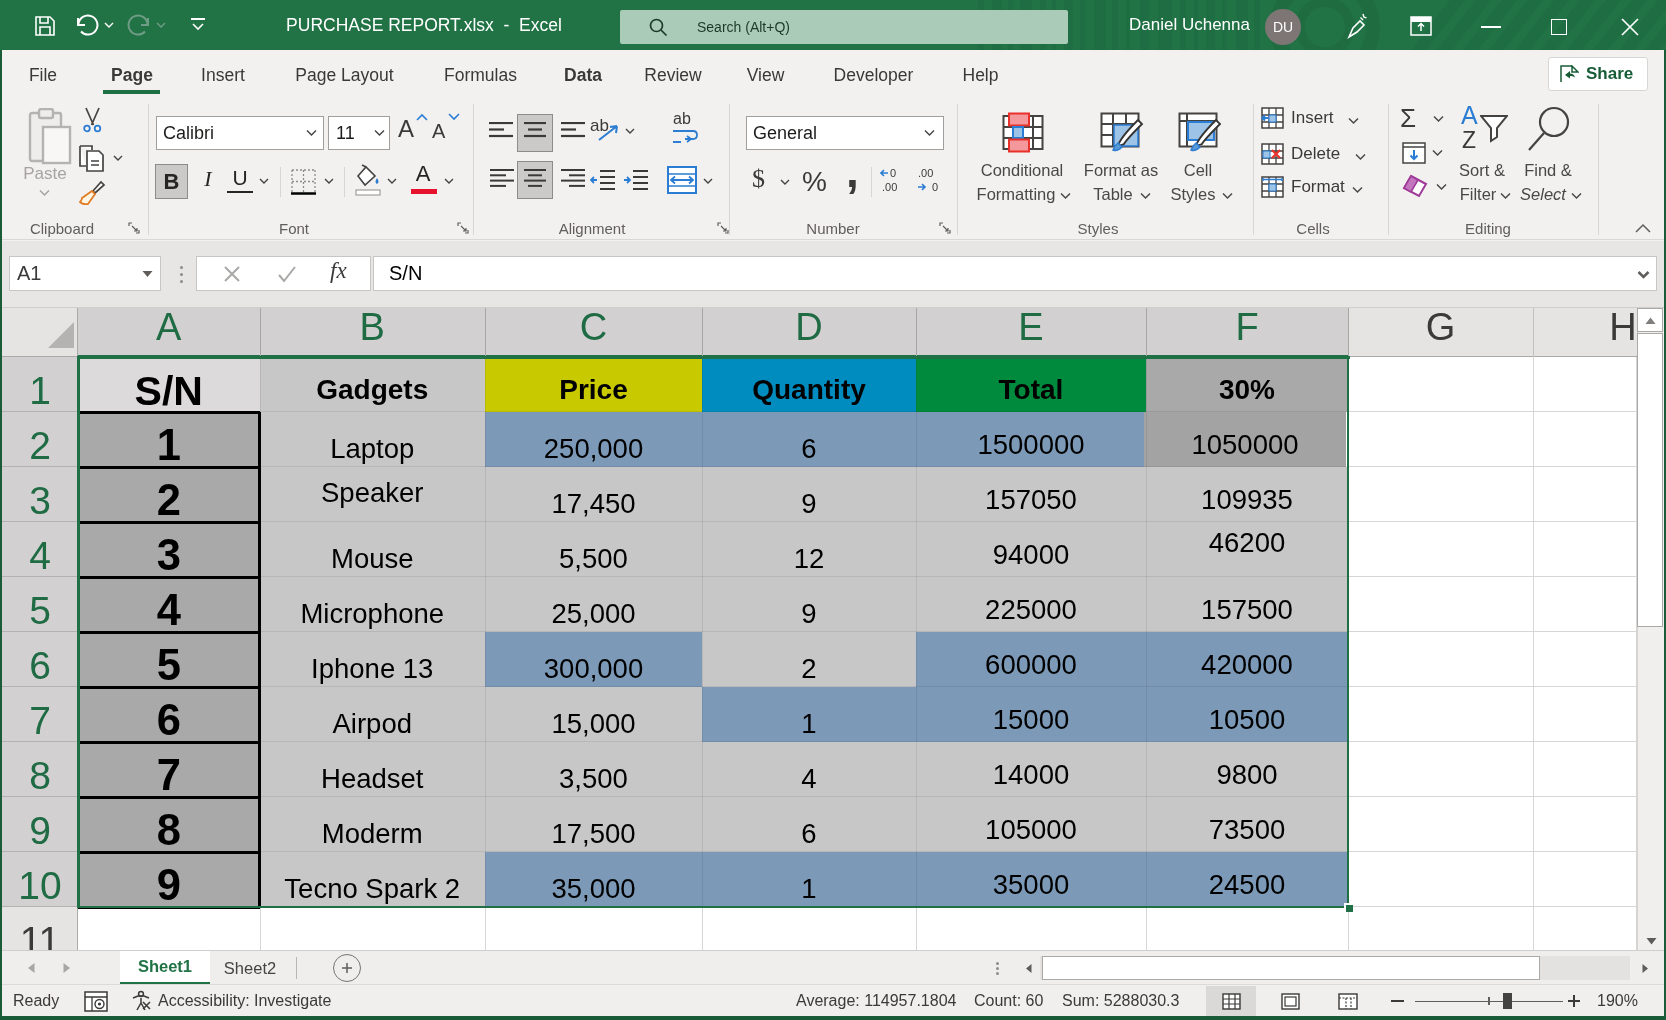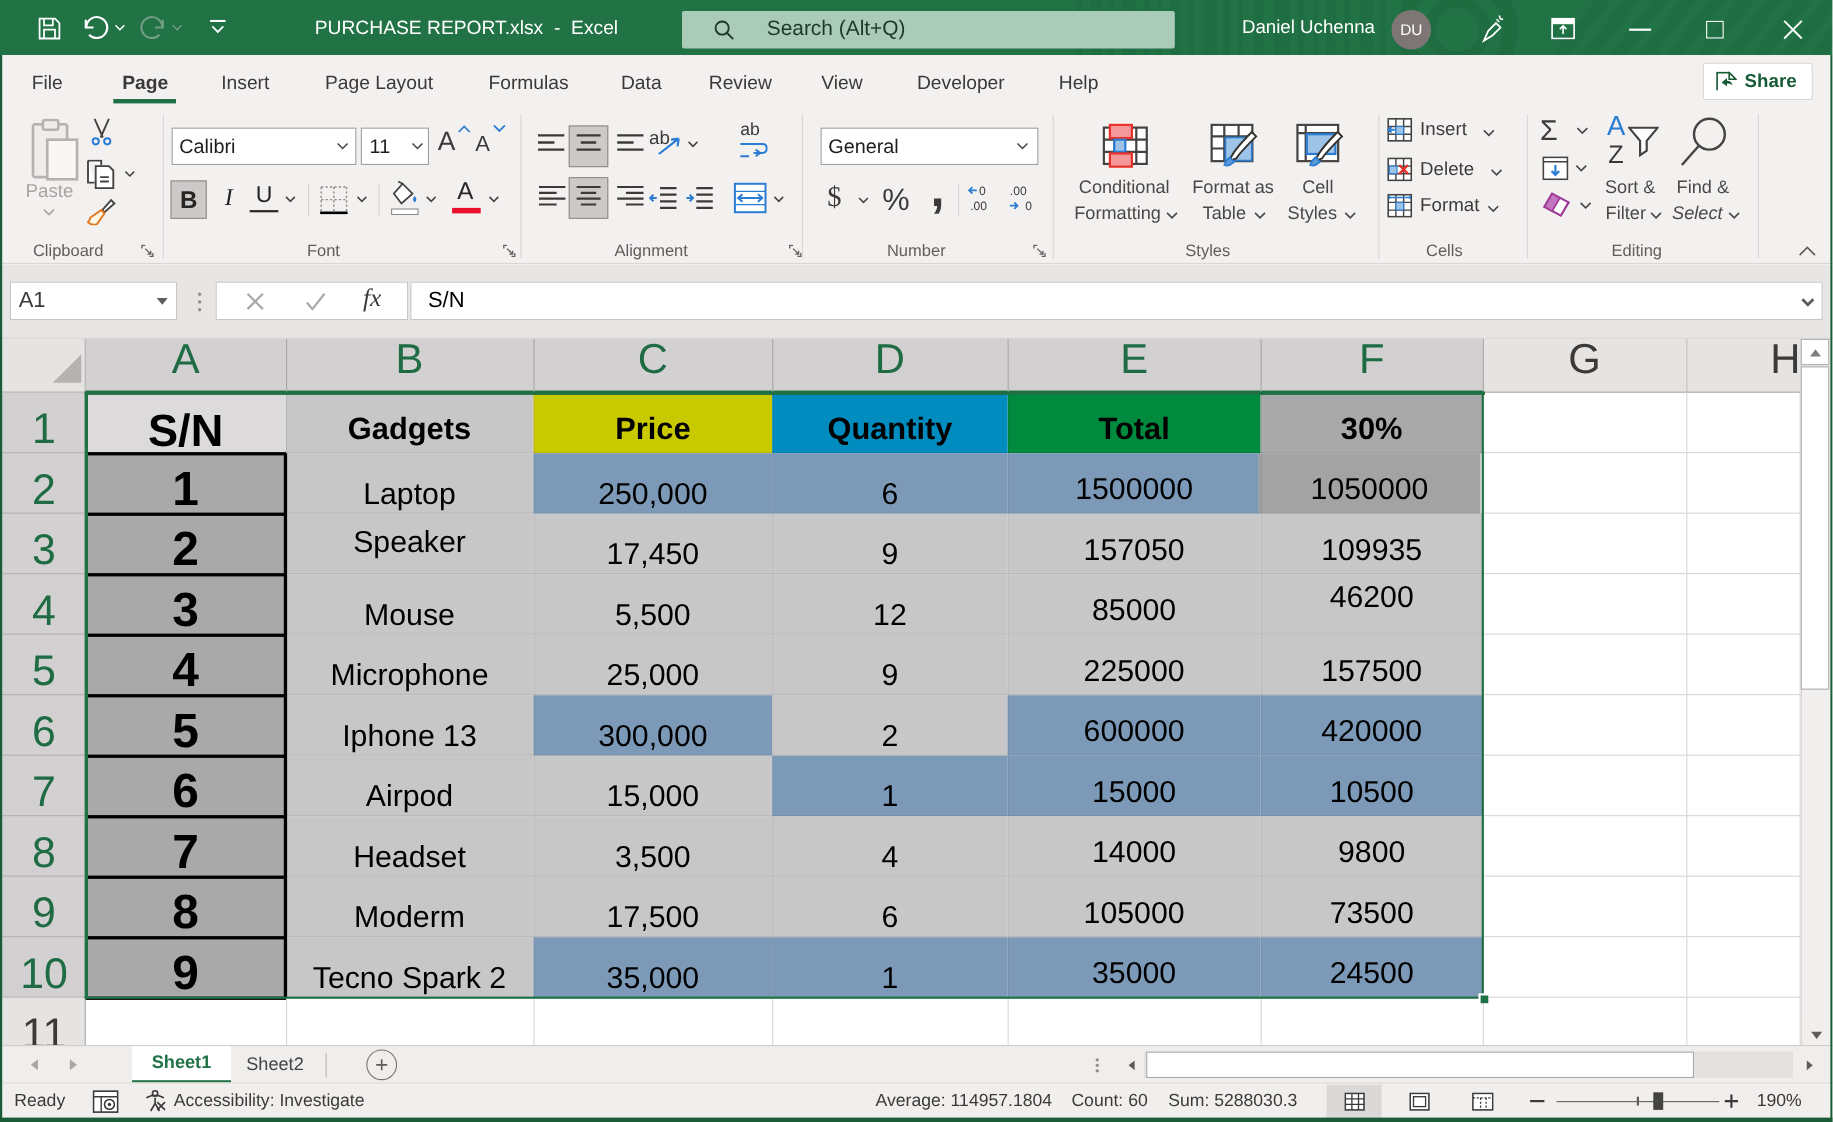--- a/index.html
+++ b/index.html
@@ -61,21 +61,21 @@
       <path d="M3 6 l5 5 l5-5" fill="none" stroke="#fff" stroke-width="1.6"></path>
     </svg>
 <div class="ab" style="left:0;top:0;width:848px;height:50px;display:flex;align-items:center;justify-content:center;color:#fff;font-size:17.5px;">
       <span>PURCHASE REPORT.xlsx&nbsp;&nbsp;-&nbsp;&nbsp;Excel</span>
     </div>
 <div class="ab" style="left:620px;top:10px;width:448px;height:34px;background:#a9cbb7;border-radius:2px;"></div>
 <svg class="ab" style="left:648px;top:17px;" width="20" height="20" viewBox="0 0 20 20">
       <circle cx="8.5" cy="8.5" r="6" fill="none" stroke="#1d3a28" stroke-width="1.7"></circle>
       <path d="M13 13 l5.5 5.5" stroke="#1d3a28" stroke-width="1.7"></path>
     </svg>
-<div class="ab" style="left:697px;top:10px;height:34px;display:flex;align-items:center;color:#1d3a28;font-size:19px;">Search (Alt+Q)</div>
+<div class="ab" style="left:697px;top:10px;height:34px;display:flex;align-items:center;color:#1d3a28;font-size:14px;">Search (Alt+Q)</div>
 <div class="ab" style="left:1129px;top:0;width:122px;height:50px;display:flex;align-items:center;color:#fff;font-size:17px;">Daniel Uchenna</div>
 <div class="ab flexc" style="left:1265px;top:9px;width:36px;height:36px;border-radius:50%;background:#7e7674;color:#fff;font-size:14px;">DU</div>
 <svg class="ab" style="left:1342px;top:13px;" width="27" height="26" viewBox="0 0 27 26">
       <path d="M7 24 l4-9 l7-7 l4 4 l-7 7 z" fill="none" stroke="#fff" stroke-width="1.6"></path>
       <path d="M18.5 4.5 l2.5 2.5 M21 1 l1 3.2 M24.5 4.8 l-3.2-1" stroke="#fff" stroke-width="1.4"></path>
     </svg>
 <svg class="ab" style="left:1410px;top:16px;" width="22" height="20" viewBox="0 0 22 20">
       <rect x="1" y="1" width="20" height="18" fill="none" stroke="#fff" stroke-width="1.5"></rect>
       <rect x="1" y="1" width="20" height="5" fill="#fff"></rect>
       <path d="M11 15 v-7 M8 10.5 l3-3 l3 3" fill="none" stroke="#fff" stroke-width="1.5"></path>
@@ -85,21 +85,21 @@
 <svg class="ab" style="left:1620px;top:17px;" width="20" height="20" viewBox="0 0 20 20">
       <path d="M2 2 L18 18 M18 2 L2 18" stroke="#fff" stroke-width="1.7"></path>
     </svg>
 </div>
 <div class="ab" style="left:0;top:50px;width:1666px;height:50px;background:#f3f1f0;"></div>
 <div class="ab" style="left:-17px;top:50px;width:120px;height:50px;display:flex;align-items:center;justify-content:center;color:#3a3938;font-size:17.5px;font-weight:400;">File</div>
 <div class="ab" style="left:72px;top:50px;width:120px;height:50px;display:flex;align-items:center;justify-content:center;color:#3a3938;font-size:17.5px;font-weight:600;">Page</div>
 <div class="ab" style="left:163px;top:50px;width:120px;height:50px;display:flex;align-items:center;justify-content:center;color:#3a3938;font-size:17.5px;font-weight:400;">Insert</div>
 <div class="ab" style="left:284.5px;top:50px;width:120px;height:50px;display:flex;align-items:center;justify-content:center;color:#3a3938;font-size:17.5px;font-weight:400;">Page Layout</div>
 <div class="ab" style="left:420.5px;top:50px;width:120px;height:50px;display:flex;align-items:center;justify-content:center;color:#3a3938;font-size:17.5px;font-weight:400;">Formulas</div>
-<div class="ab" style="left:523px;top:50px;width:120px;height:50px;display:flex;align-items:center;justify-content:center;color:#3a3938;font-size:17.5px;font-weight:400;">Data</div>
+<div class="ab" style="left:523px;top:50px;width:120px;height:50px;display:flex;align-items:center;justify-content:center;color:#3a3938;font-size:17.5px;font-weight:700;">Data</div>
 <div class="ab" style="left:613px;top:50px;width:120px;height:50px;display:flex;align-items:center;justify-content:center;color:#3a3938;font-size:17.5px;font-weight:400;">Review</div>
 <div class="ab" style="left:705.5px;top:50px;width:120px;height:50px;display:flex;align-items:center;justify-content:center;color:#3a3938;font-size:17.5px;font-weight:400;">View</div>
 <div class="ab" style="left:813.5px;top:50px;width:120px;height:50px;display:flex;align-items:center;justify-content:center;color:#3a3938;font-size:17.5px;font-weight:400;">Developer</div>
 <div class="ab" style="left:920.5px;top:50px;width:120px;height:50px;display:flex;align-items:center;justify-content:center;color:#3a3938;font-size:17.5px;font-weight:400;">Help</div>
 <div class="ab" style="left:103px;top:90px;width:57px;height:4px;background:#1f7145;"></div>
 <div class="ab" style="left:1548px;top:57px;width:100px;height:34px;background:#fff;border:1px solid #d8d6d4;border-radius:3px;"></div>
 <svg class="ab" style="left:1560px;top:65px;" width="19" height="18" viewBox="0 0 19 18">
     <path d="M1 17 v-16 h11 M12 1 l6 6 h-6 z" fill="none" stroke="#185c37" stroke-width="1.5"></path>
     <path d="M5 10 l5-4 l0 2.5 q4 0 5 4 q-2-2 -5-1.5 l0 2.5 z" fill="#185c37"></path>
   </svg>
@@ -495,21 +495,21 @@
 <div class="ab flexe" style="left:78px;top:159px;width:181.5px;height:55px;background:#a9a9a9;font-weight:bold;font-size:43.5px;color:#000;padding-bottom:0px;line-height:1;">2</div>
 <div class="ab flexe" style="left:259.5px;top:159px;width:225.5px;height:55px;background:#c7c7c7;font-size:27.5px;color:#000;padding-bottom:16px;line-height:1;">Speaker</div>
 <div class="ab flexe" style="left:485px;top:159px;width:217px;height:55px;background:#c7c7c7;font-size:27.5px;color:#000;padding-bottom:5px;line-height:1;">17,450</div>
 <div class="ab flexe" style="left:702px;top:159px;width:214px;height:55px;background:#c7c7c7;font-size:27.5px;color:#000;padding-bottom:5px;line-height:1;">9</div>
 <div class="ab flexe" style="left:916px;top:159px;width:230px;height:55px;background:#c7c7c7;font-size:27.5px;color:#000;padding-bottom:9px;line-height:1;">157050</div>
 <div class="ab flexe" style="left:1146px;top:159px;width:202px;height:55px;background:#c7c7c7;font-size:27.5px;color:#000;padding-bottom:9px;line-height:1;">109935</div>
 <div class="ab flexe" style="left:78px;top:214px;width:181.5px;height:55px;background:#a9a9a9;font-weight:bold;font-size:43.5px;color:#000;padding-bottom:0px;line-height:1;">3</div>
 <div class="ab flexe" style="left:259.5px;top:214px;width:225.5px;height:55px;background:#c7c7c7;font-size:27.5px;color:#000;padding-bottom:5px;line-height:1;">Mouse</div>
 <div class="ab flexe" style="left:485px;top:214px;width:217px;height:55px;background:#c7c7c7;font-size:27.5px;color:#000;padding-bottom:5px;line-height:1;">5,500</div>
 <div class="ab flexe" style="left:702px;top:214px;width:214px;height:55px;background:#c7c7c7;font-size:27.5px;color:#000;padding-bottom:5px;line-height:1;">12</div>
-<div class="ab flexe" style="left:916px;top:214px;width:230px;height:55px;background:#c7c7c7;font-size:27.5px;color:#000;padding-bottom:9px;line-height:1;">85000</div>
+<div class="ab flexe" style="left:916px;top:214px;width:230px;height:55px;background:#c7c7c7;font-size:27.5px;color:#000;padding-bottom:9px;line-height:1;">94000</div>
 <div class="ab flexe" style="left:1146px;top:214px;width:202px;height:55px;background:#c7c7c7;font-size:27.5px;color:#000;padding-bottom:21px;line-height:1;">46200</div>
 <div class="ab flexe" style="left:78px;top:269px;width:181.5px;height:55px;background:#a9a9a9;font-weight:bold;font-size:43.5px;color:#000;padding-bottom:0px;line-height:1;">4</div>
 <div class="ab flexe" style="left:259.5px;top:269px;width:225.5px;height:55px;background:#c7c7c7;font-size:27.5px;color:#000;padding-bottom:5px;line-height:1;">Microphone</div>
 <div class="ab flexe" style="left:485px;top:269px;width:217px;height:55px;background:#c7c7c7;font-size:27.5px;color:#000;padding-bottom:5px;line-height:1;">25,000</div>
 <div class="ab flexe" style="left:702px;top:269px;width:214px;height:55px;background:#c7c7c7;font-size:27.5px;color:#000;padding-bottom:5px;line-height:1;">9</div>
 <div class="ab flexe" style="left:916px;top:269px;width:230px;height:55px;background:#c7c7c7;font-size:27.5px;color:#000;padding-bottom:9px;line-height:1;">225000</div>
 <div class="ab flexe" style="left:1146px;top:269px;width:202px;height:55px;background:#c7c7c7;font-size:27.5px;color:#000;padding-bottom:9px;line-height:1;">157500</div>
 <div class="ab flexe" style="left:78px;top:324px;width:181.5px;height:55px;background:#a9a9a9;font-weight:bold;font-size:43.5px;color:#000;padding-bottom:0px;line-height:1;">5</div>
 <div class="ab flexe" style="left:259.5px;top:324px;width:225.5px;height:55px;background:#c7c7c7;font-size:27.5px;color:#000;padding-bottom:5px;line-height:1;">Iphone 13</div>
 <div class="ab flexe" style="left:485px;top:324px;width:217px;height:55px;background:#7c9ab8;font-size:27.5px;color:#000;padding-bottom:5px;line-height:1;">300,000</div>

